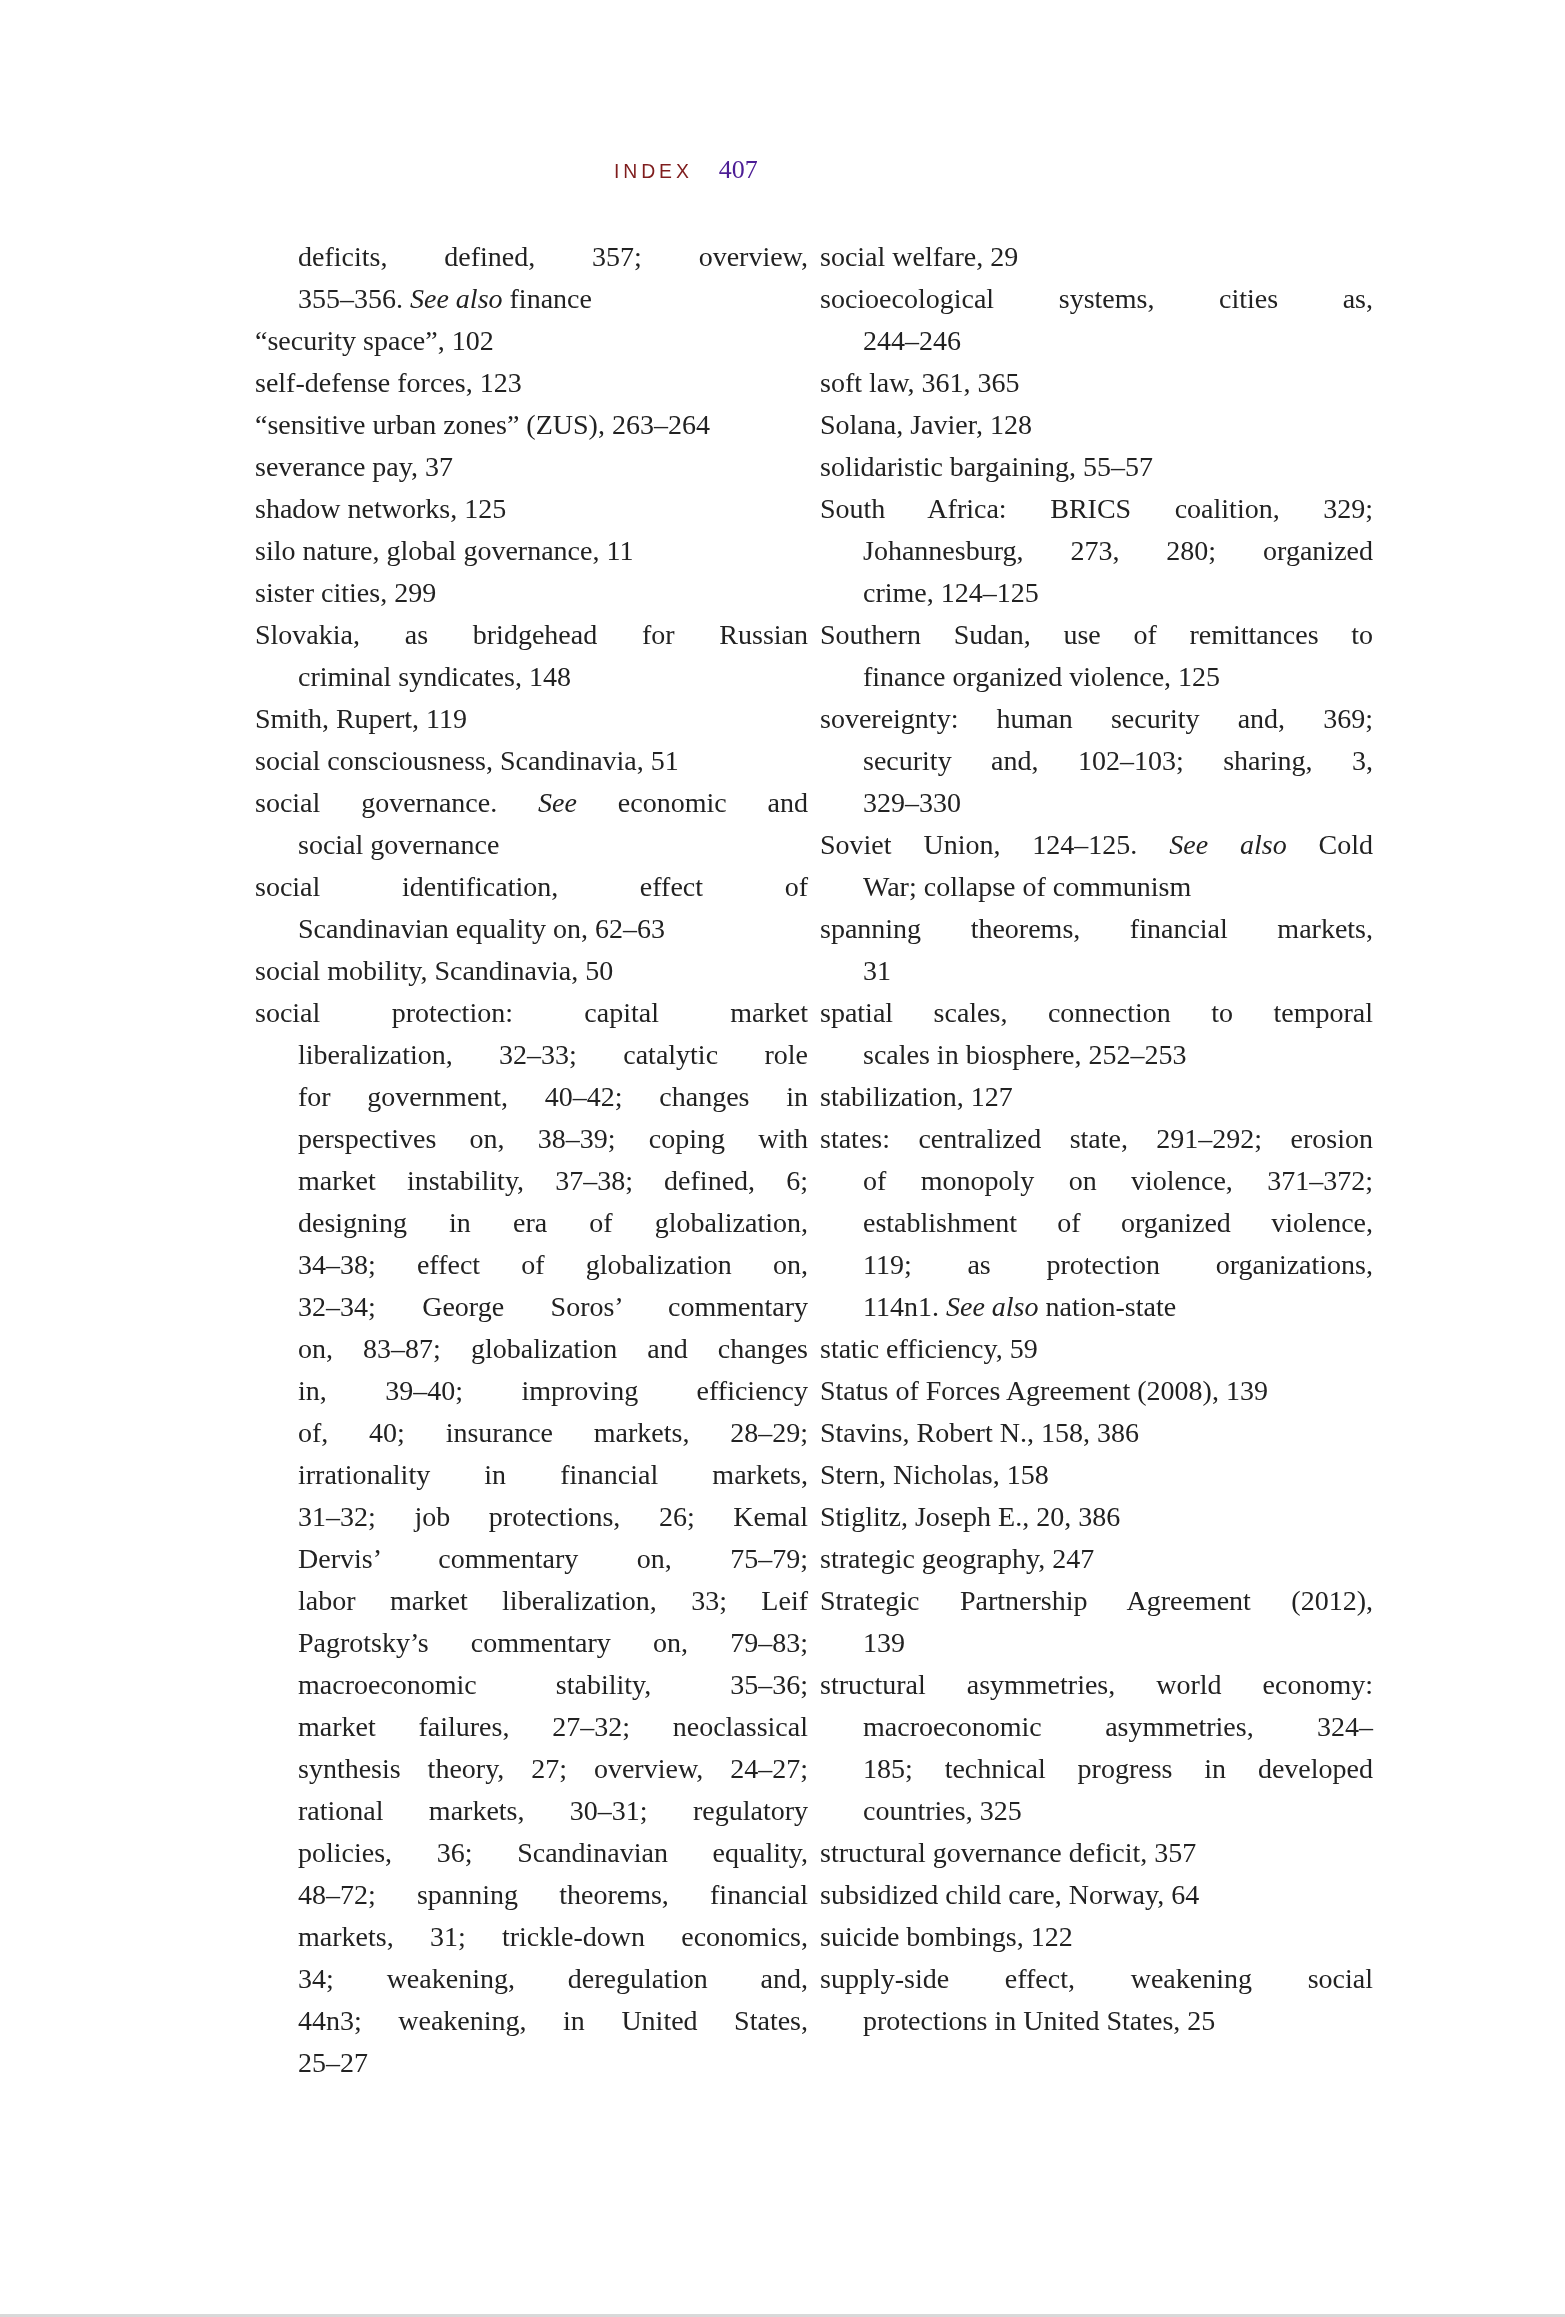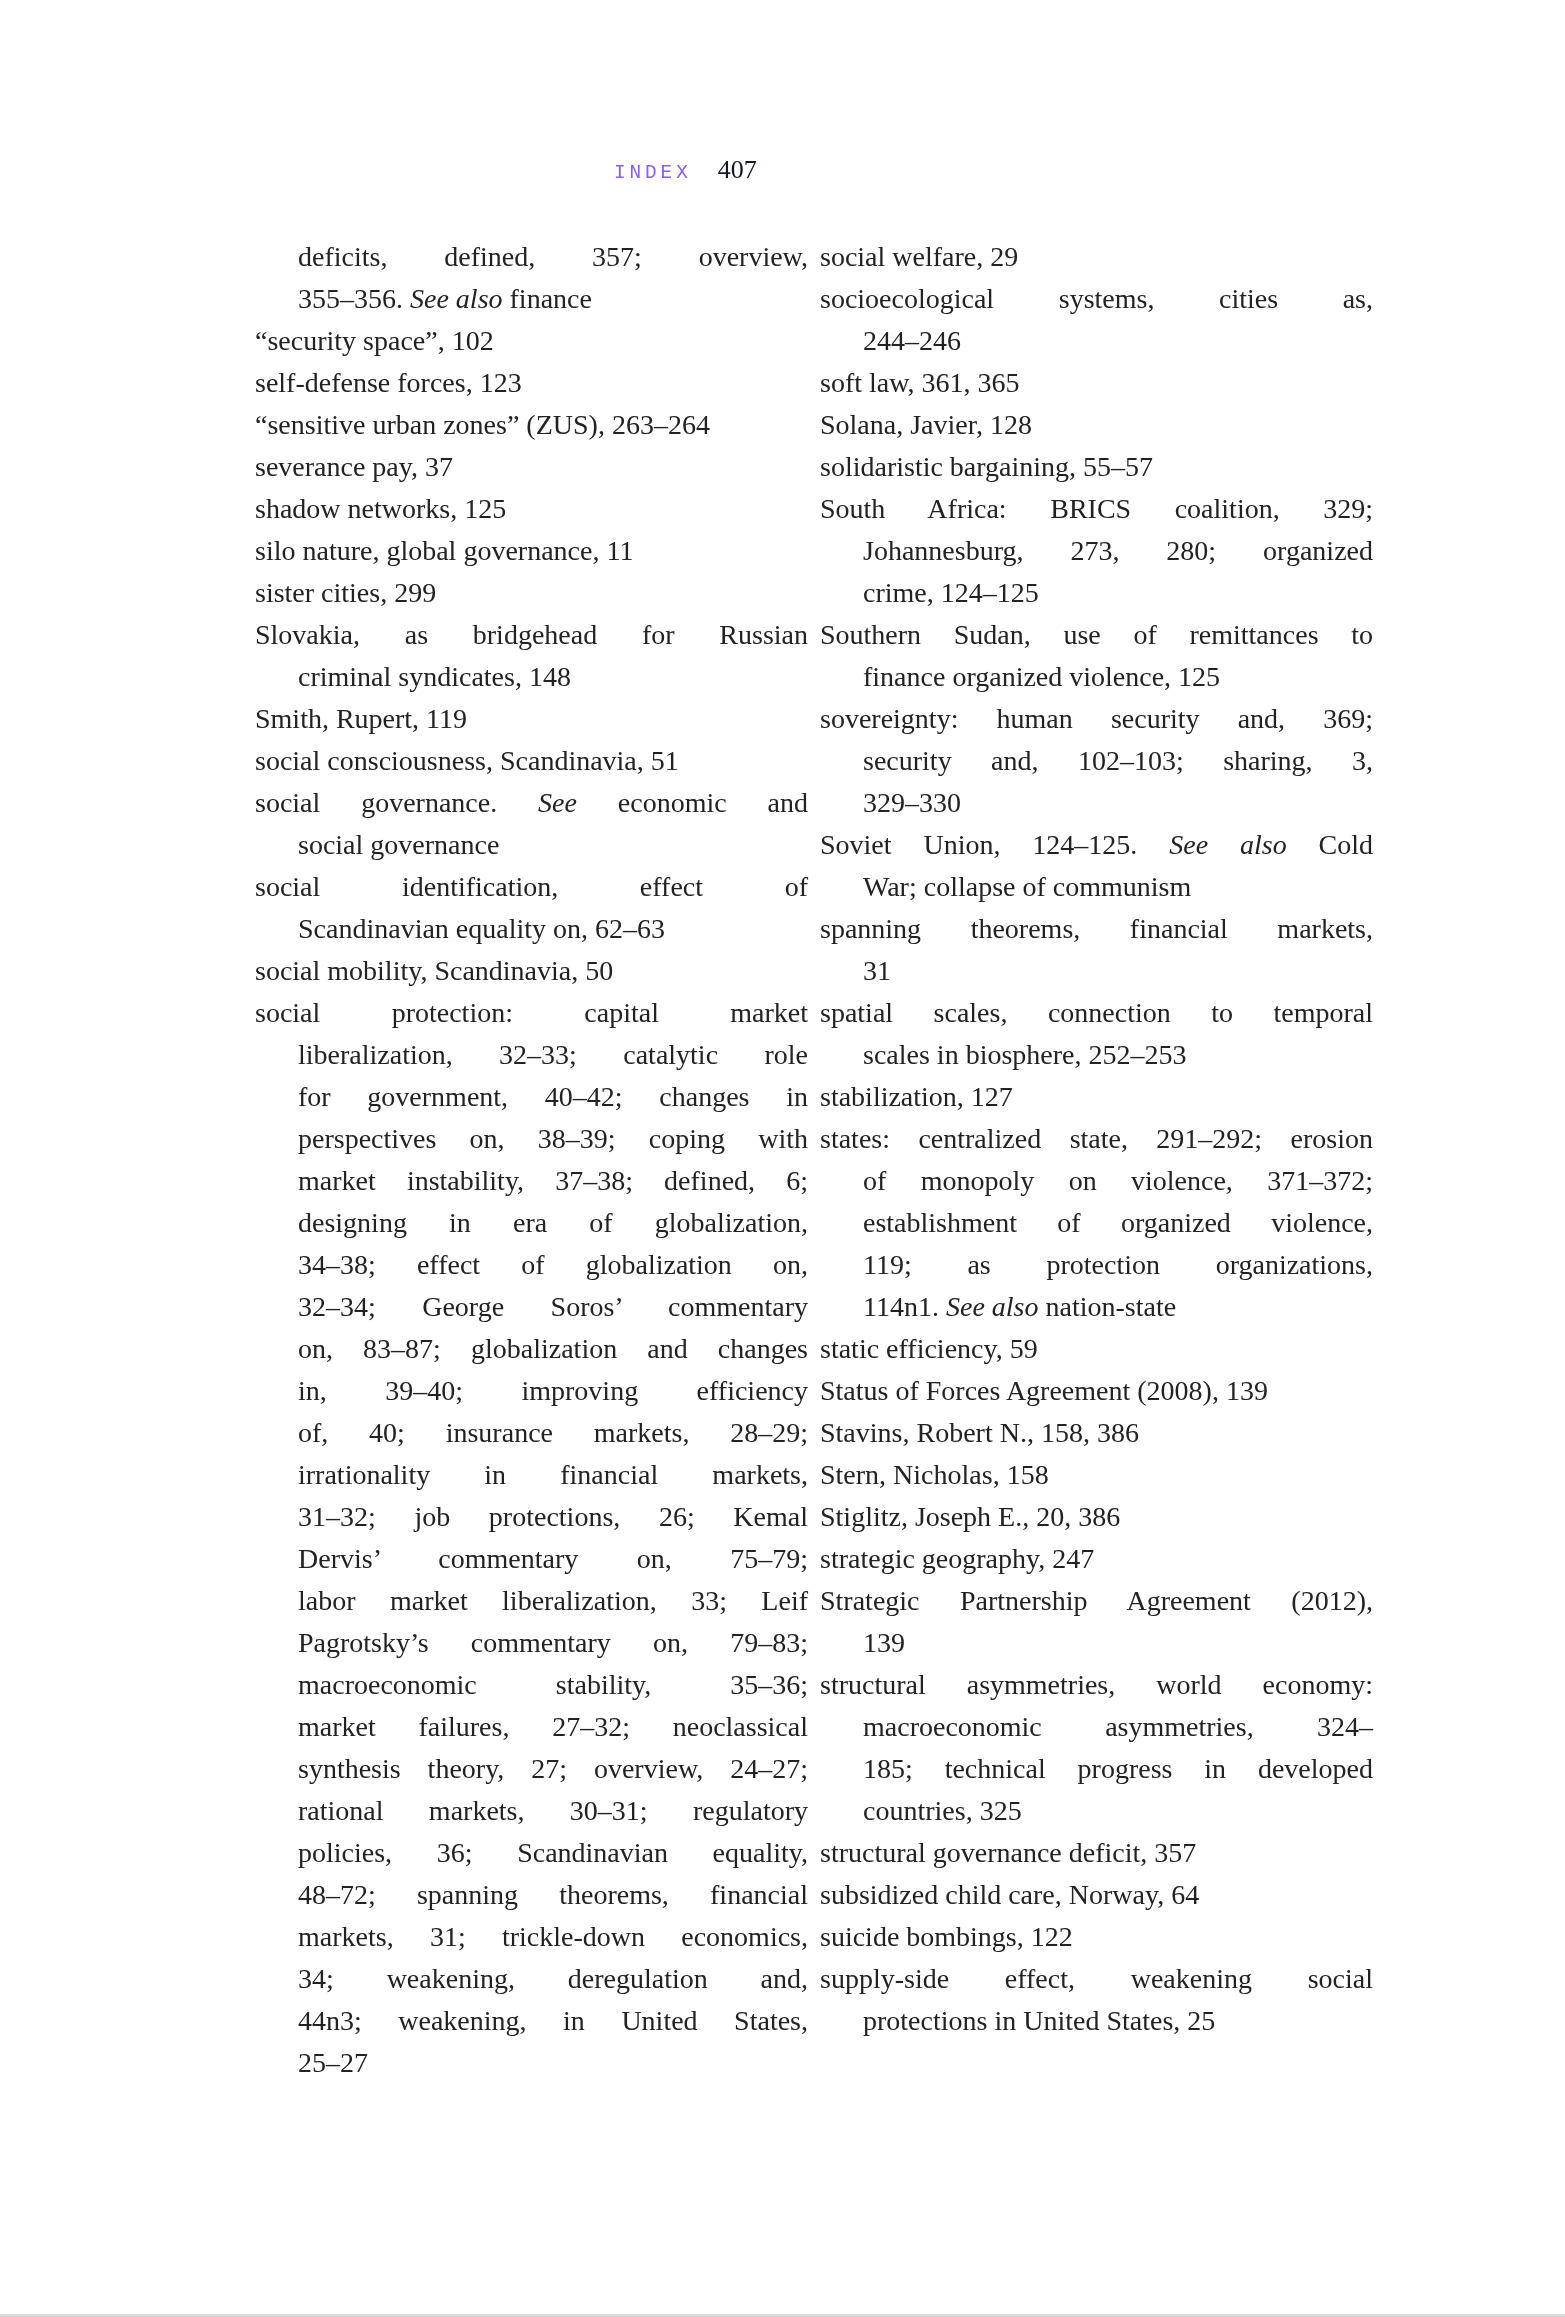--- a/index.html
+++ b/index.html
@@ -18,29 +18,29 @@
   }
   .header {
     position: absolute;
     top: 155px;
     left: 614px;
     display: flex;
     align-items: baseline;
     gap: 26px;
   }
   .running-head {
-    font-family: Liberation Mono, monospace;
+    font-family: Liberation Sans, sans-serif;
     font-size: 19.4px;
     letter-spacing: 3.9px;
-    color: #8b5cf6;
+    color: #7f1d1d;
   }
   .folio {
     font-family: "Liberation Serif", serif;
     font-size: 26px;
-    color: #0f172a;
+    color: #4c1d95;
   }
   .col {
     position: absolute;
     top: 236px;
     width: 553px;
     font-size: 28px;
     line-height: 42px;
   }
   .col-left  { left: 235px; margin-left: 20px; }
   .col-right { left: 820px; }

